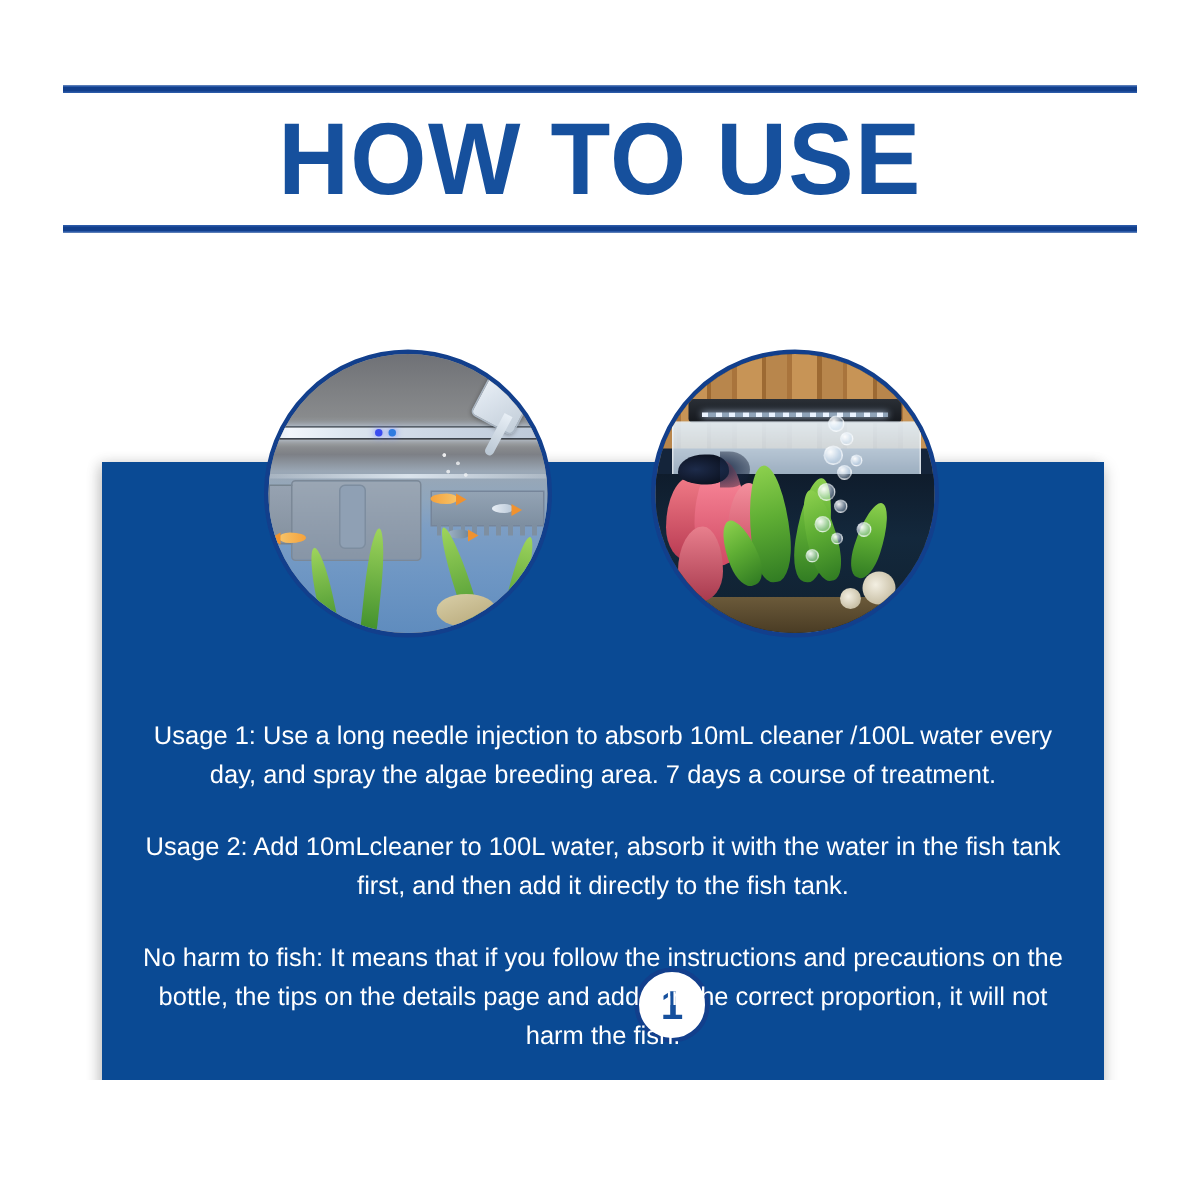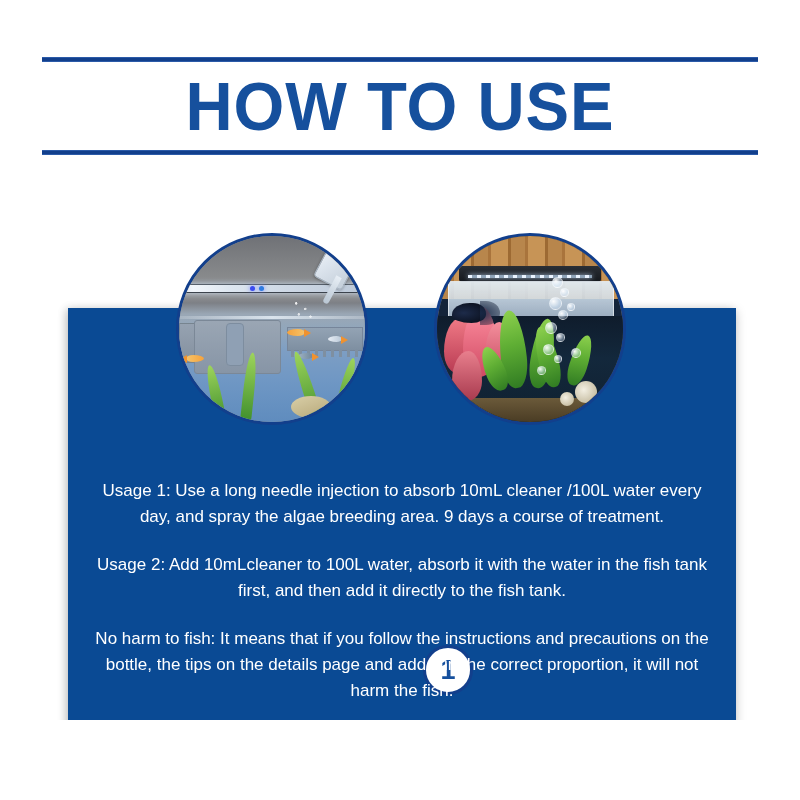--- a/index.html
+++ b/index.html
@@ -435,18 +435,18 @@
         <div class="bubble" style="left:54%;top:70%;width:7px;height:7px;"></div>
 
         <div class="snailshell" style="left:74%;top:78%;"></div>
         <div class="snailshell" style="left:66%;top:84%;width:14px;height:14px;"></div>
       </div>
     </div>
 
   </div>
 
   <div id="copy">
-    <p>Usage 1: Use a long needle injection to absorb 10mL cleaner /100L water every day, and spray the algae breeding area. 9 days a course of treatment.</p>
+    <p>Usage 1: Use a long needle injection to absorb 10mL cleaner /100L water every day, and spray the algae breeding area. 7 days a course of treatment.</p>
     <p>Usage 2: Add 10mLcleaner to 100L water, absorb it with the water in the fish tank first, and then add it directly to the fish tank.</p>
     <p>No harm to fish: It means that if you follow the instructions and precautions on the bottle, the tips on the details page and add it in the correct proportion, it will not harm the fish.</p>
   </div>
 
 </div>
 
 </body></html>

